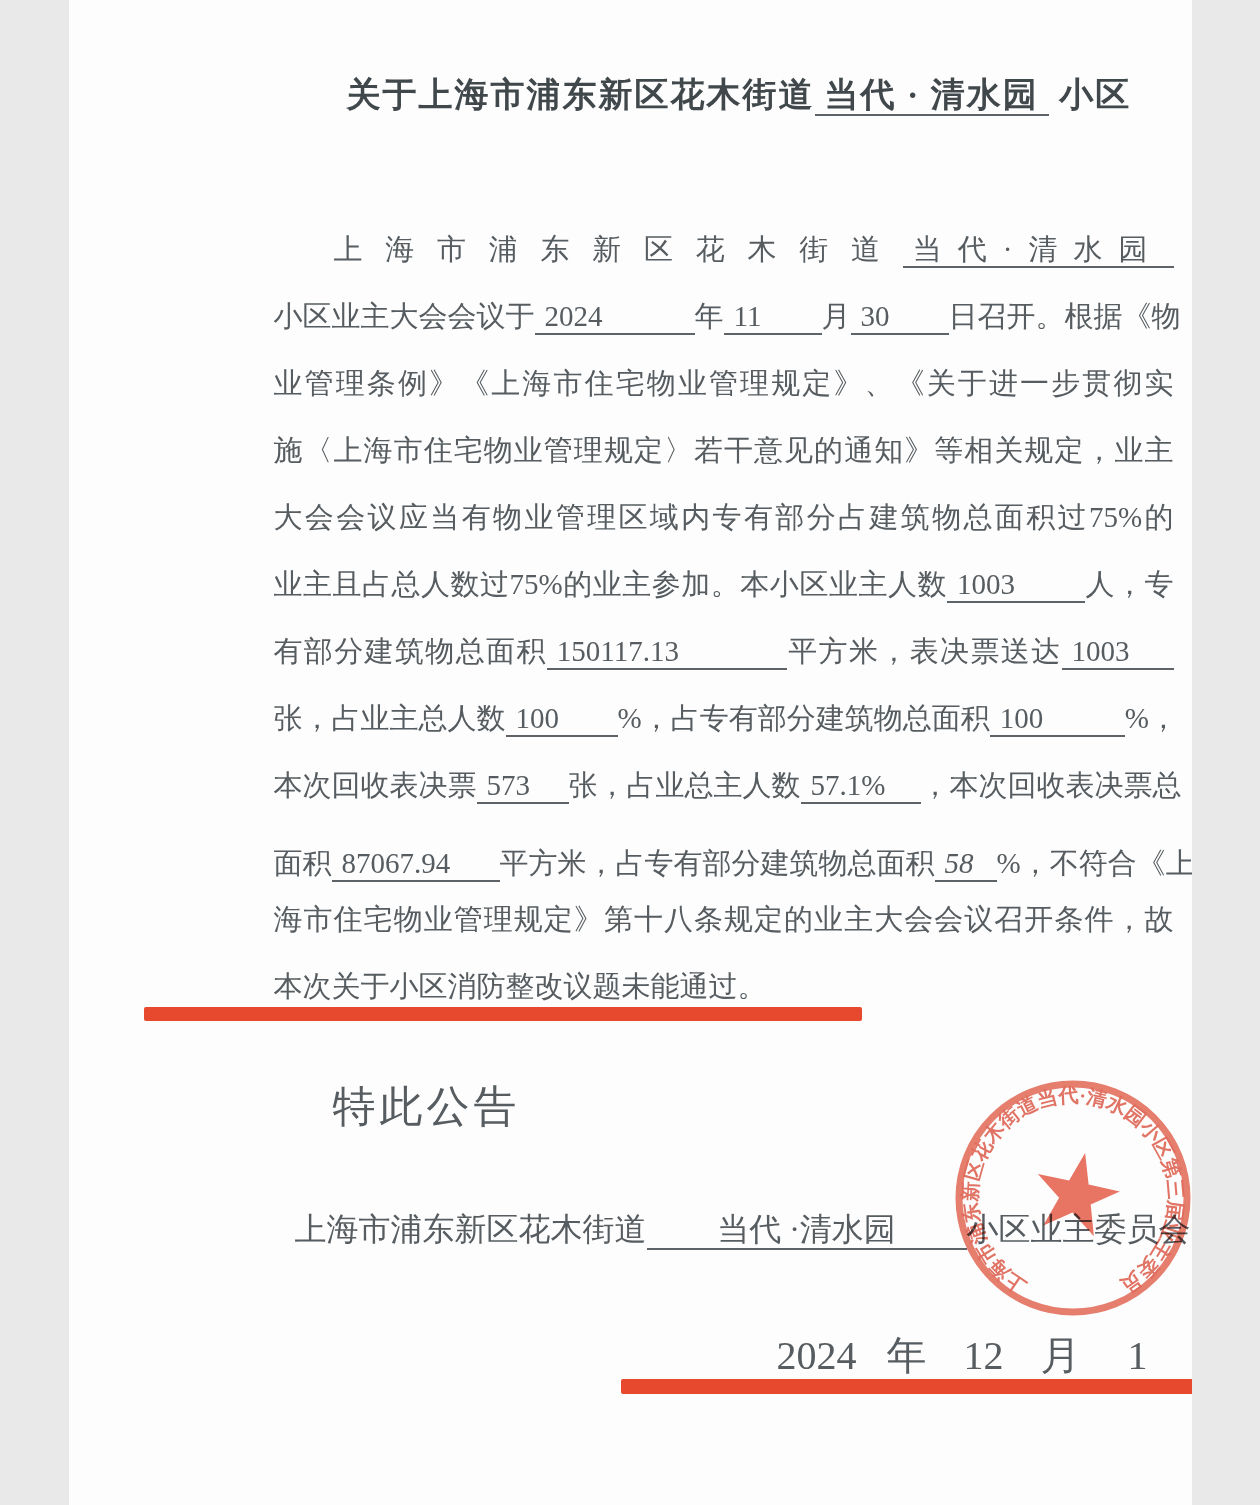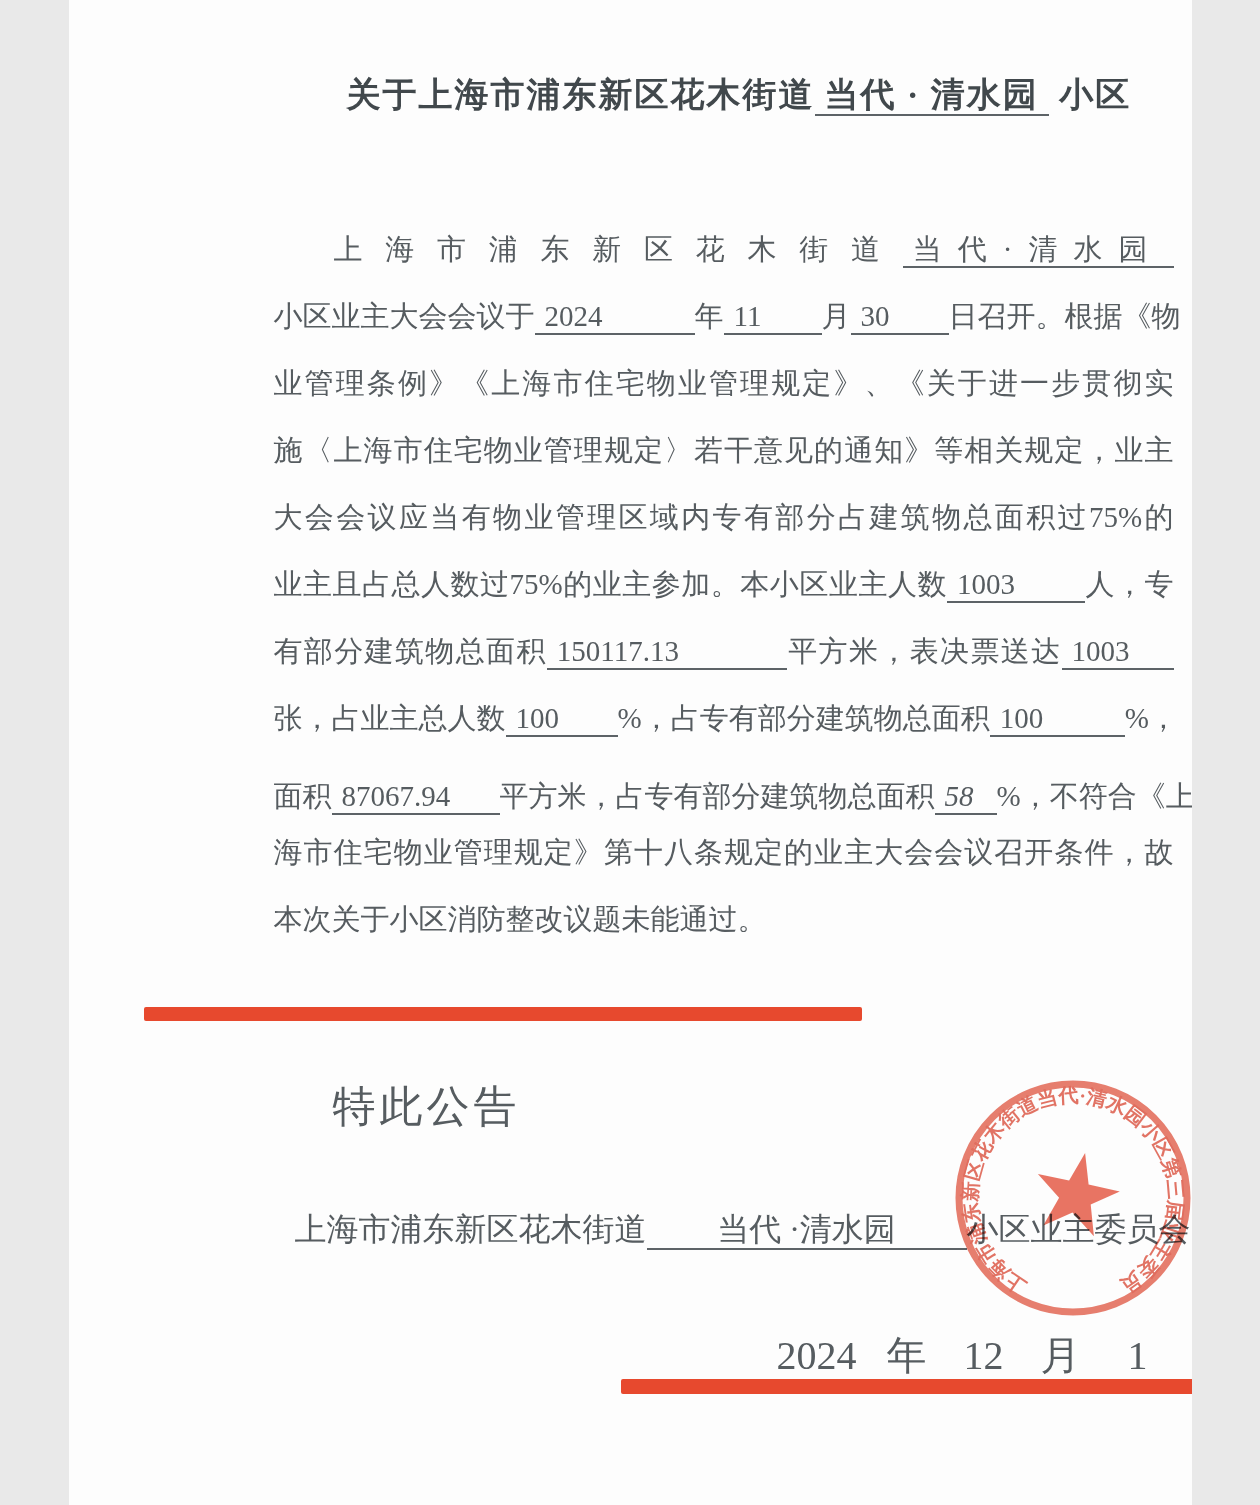--- a/index.html
+++ b/index.html
@@ -97,20 +97,21 @@
 
   <div class="body-block">
       <div class="bline spread"><span>上海市浦东新区花木街道</span><span class="blank">当代·清水园</span></div>
       <div class="bline"><span>小区业主大会会议于</span><span class="blank" style="min-width: 140px;">2024</span><span>年</span><span class="blank" style="min-width: 78px;">11</span><span>月</span><span class="blank" style="min-width: 78px;">30</span><span>日召开。根据《物</span></div>
       <div class="bline"><span>业管理条例》《上海市住宅物业管理规定》、《关于进一步贯彻实</span></div>
       <div class="bline"><span>施〈上海市住宅物业管理规定〉若干意见的通知》等相关规定，业主</span></div>
       <div class="bline"><span>大会会议应当有物业管理区域内专有部分占建筑物总面积过75%的</span></div>
       <div class="bline"><span>业主且占总人数过75%的业主参加。本小区业主人数</span><span class="blank" style="min-width: 118px;">1003</span><span>人，专</span></div>
       <div class="bline"><span>有部分建筑物总面积</span><span class="blank" style="min-width: 220px;">150117.13</span><span>平方米，表决票送达</span><span class="blank" style="min-width: 92px;">1003</span></div>
       <div class="bline"><span>张，占业主总人数</span><span class="blank" style="min-width: 92px;">100</span><span>%，占专有部分建筑物总面积</span><span class="blank" style="min-width: 115px;">100</span><span>%，</span></div>
+      <div class="bline"><span>本次回收表决票</span><span class="blank" style="min-width: 72px;">573</span><span>张，占业总主人数</span><span class="blank" style="min-width: 100px;">57.1%</span><span>，本次回收表决票总</span></div>
       <div class="bline"><span>面积</span><span class="blank" style="min-width: 148px; margin-top: 28px;">87067.94</span><span>平方米，占专有部分建筑物总面积</span><span class="blank" style="min-width: 42px; font-style: italic;">58</span><span>%，不符合《上</span></div>
       <div class="bline"><span>海市住宅物业管理规定》第十八条规定的业主大会会议召开条件，故</span></div>
       <div class="bline nojust"><span>本次关于小区消防整改议题未能通过。</span></div>
     </div>
 
   <div class="redbar redbar-1" style="background: rgb(231, 73, 46);"></div>
 
   <div class="closing">特此公告</div>
 
   <div class="sig-line"><span>上海市浦东新区花木街道</span><span class="blank" style="min-width: 300px;">当代 ·清水园</span><span>小区业主委员会</span></div>

